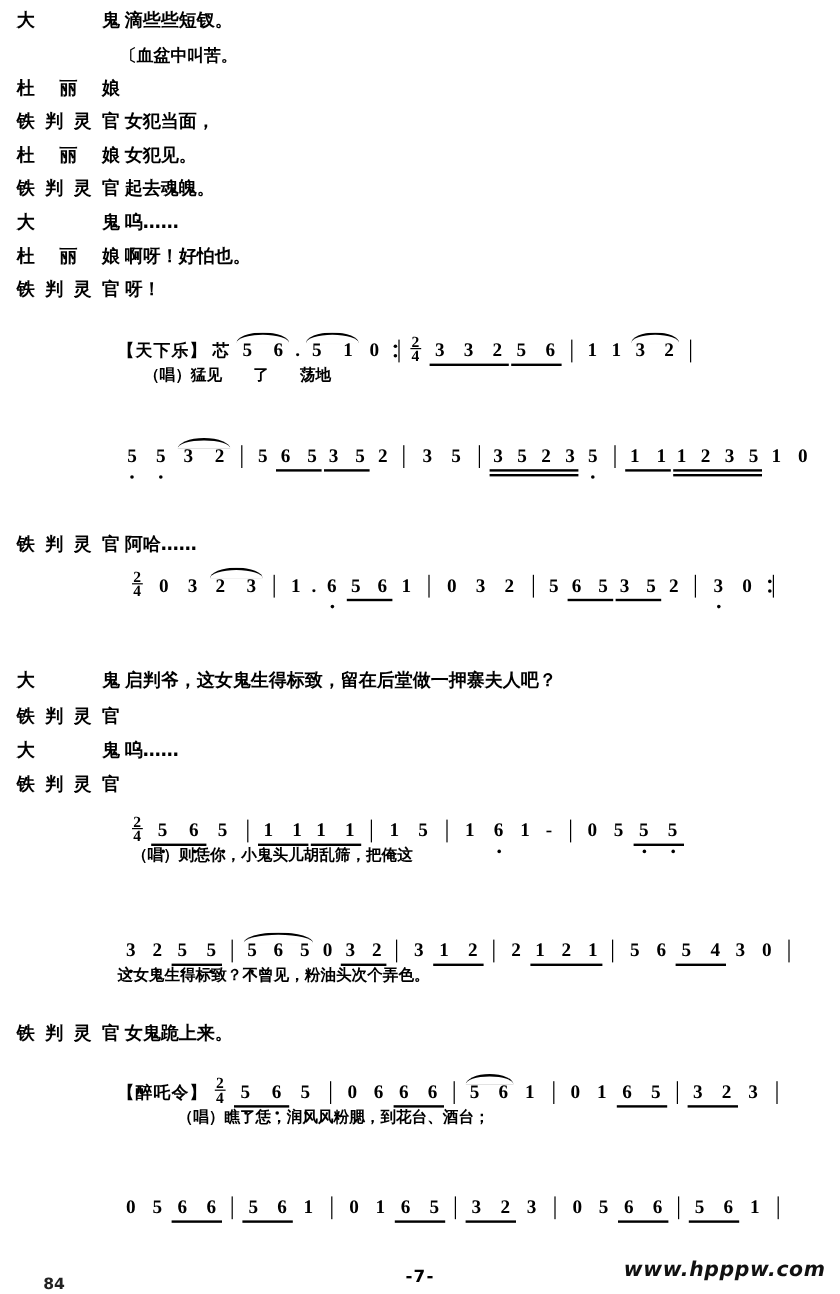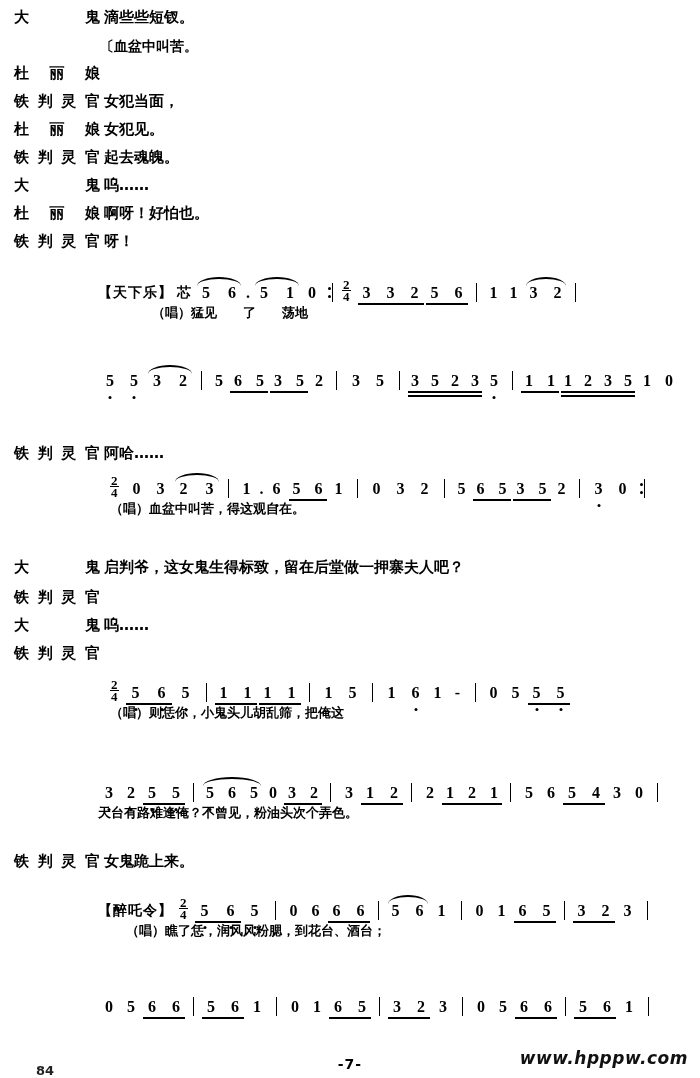--- a/index.html
+++ b/index.html
@@ -269,21 +269,21 @@
       </span>
       <span class="bar"></span>
       <span class="cell" style="width:20px;">1</span>
       <span class="cell" style="width:20px;">1</span>
       <span class="grp slur">
         <span class="cell" style="width:20px;">3</span>
         <span class="cell" style="width:20px;">2</span>
       </span>
       <span class="bar"></span>
     </div>
-    <div class="lyr" style="margin-left:54px;">（唱）猛见　　了　　荡地</div>
+    <div class="lyr" style="margin-left:22px;">（唱）猛见　　了　　荡地</div>
   </div>
 
   <div class="sys" style="left:98px; top:360px;">
     <div class="notes">
       <span class="cell dotD" style="width:24px;">5</span>
       <span class="cell dotD" style="width:24px;">5</span>
       <span class="grp slur">
         <span class="cell" style="width:22px;">3</span>
         <span class="cell" style="width:22px;">2</span>
       </span>
@@ -368,21 +368,20 @@
       </span>
       <span class="cell" style="width:20px;">2</span>
       <span class="bar"></span>
       <span class="cell dotD" style="width:24px;">3</span>
       <span class="cell" style="width:24px;">0</span>
       <span class="repeat">
           <i class="d1"></i>
           <i class="d2"></i>
         </span>
     </div>
-    <div class="lyr">（唱）血盆中叫苦，得这观自在。</div>
   </div>
 
   <div class="dlg" style="left:14px; top:558px;">
     <span class="spk">大　　鬼</span>
     <span class="txt">启判爷，这女鬼生得标致，留在后堂做一押寨夫人吧？</span>
   </div>
 
   <div class="dlg" style="left:14px; top:588px;">
     <span class="spk">铁判灵官</span>
   </div>
@@ -472,21 +471,21 @@
       <span class="cell" style="width:22px;">5</span>
       <span class="cell" style="width:22px;">6</span>
       <span class="grp beam1">
         <span class="cell" style="width:20px;">5</span>
         <span class="cell" style="width:20px;">4</span>
       </span>
       <span class="cell" style="width:22px;">3</span>
       <span class="cell" style="width:22px;">0</span>
       <span class="bar"></span>
     </div>
-    <div class="lyr">天台有路难逢俺？不曾见，粉油头次个弄色。</div>
+    <div class="lyr">这女鬼生得标致？不曾见，粉油头次个弄色。</div>
   </div>
 
   <div class="dlg" style="left:14px; top:852px;">
     <span class="spk">铁判灵官</span>
     <span class="txt">女鬼跪上来。</span>
   </div>
 
   <div class="sys" style="left:98px; top:890px;">
     <div class="notes">
       <span class="cue">【醉吒令】</span>
@@ -520,21 +519,21 @@
         <span class="cell" style="width:20px;">5</span>
       </span>
       <span class="bar"></span>
       <span class="grp beam1">
         <span class="cell" style="width:20px;">3</span>
         <span class="cell" style="width:20px;">2</span>
       </span>
       <span class="cell" style="width:24px;">3</span>
       <span class="bar"></span>
     </div>
-    <div class="lyr" style="margin-left:28px;">（唱）瞧了恁，润风风粉腮，到花台、酒台；</div>
+    <div class="lyr" style="margin-left:50px;">（唱）瞧了恁，润风风粉腮，到花台、酒台；</div>
   </div>
 
   <div class="sys" style="left:98px; top:986px;">
     <div class="notes">
       <span class="cell" style="width:22px;">0</span>
       <span class="cell" style="width:22px;">5</span>
       <span class="grp beam1">
         <span class="cell" style="width:20px;">6</span>
         <span class="cell" style="width:20px;">6</span>
       </span>

